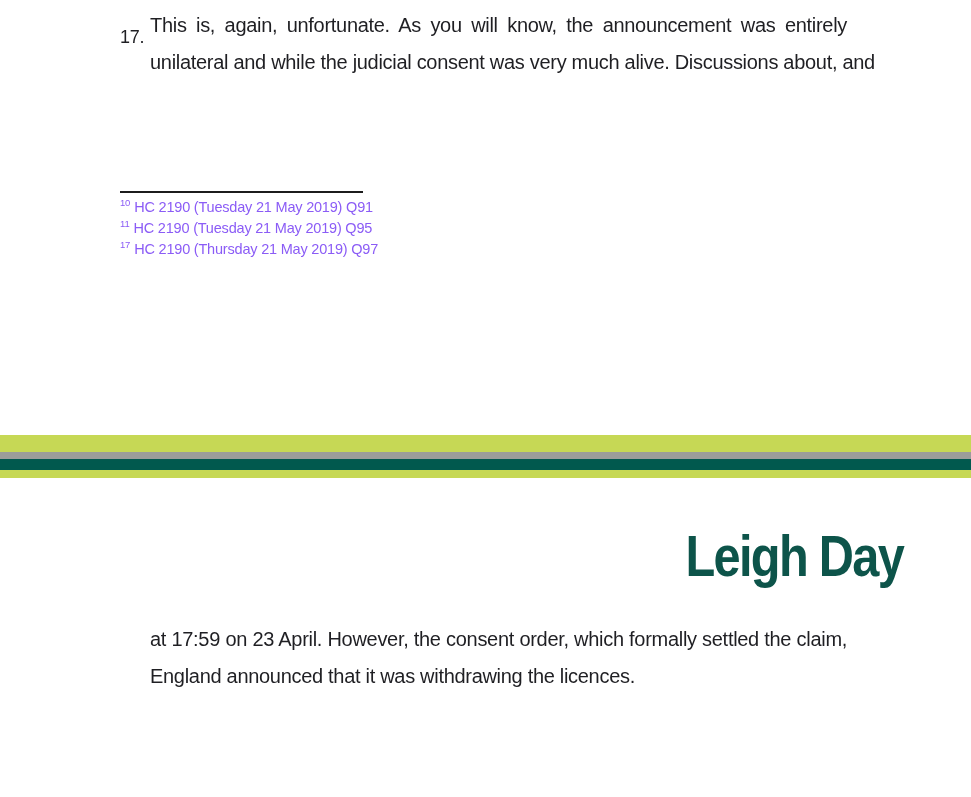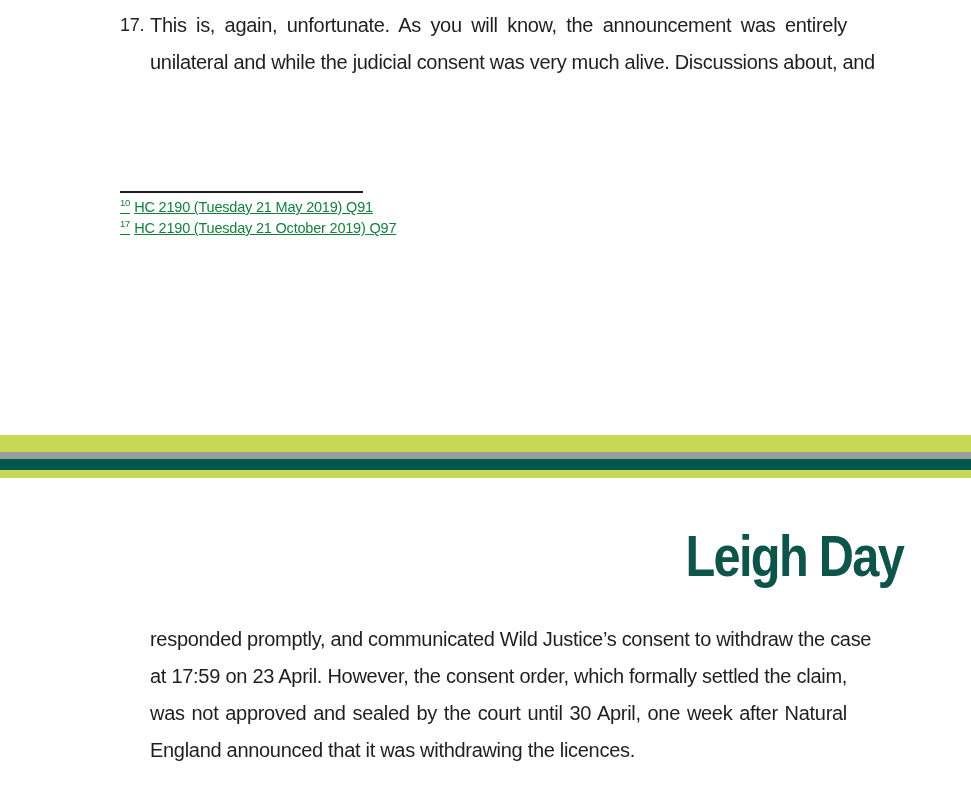--- a/index.html
+++ b/index.html
@@ -33,21 +33,21 @@
     text-align: justify;
     text-align-last: justify;
     color: #1f1f23;
   }
   .jline.last {
     text-align-last: left;
   }
   .list-number {
     position: absolute;
     left: -30px;
-    top: 0;
+    top: 12px;
     line-height: 37px;
     font-size: 18px;
     letter-spacing: -0.3px;
   }
 
   
   .footnote-rule {
     position: absolute;
     left: 120px;
     top: 191px;
@@ -59,23 +59,22 @@
     position: absolute;
     left: 120px;
     top: 197px;
     width: 500px;
   }
   .footnote-line {
     height: 21px;
     line-height: 21px;
     font-size: 14.5px;
     letter-spacing: -0.2px;
-    color: #15803d;
+    color: #8b5cf6;
     white-space: nowrap;
-    text-decoration: underline;
   }
   .footnote-line sup {
     font-size: 9.5px;
     line-height: 0;
     vertical-align: super;
     margin-right: 4px;
   }
 
   
   .stripe {
@@ -117,31 +116,32 @@
     <div class="jline">unilateral and while the judicial consent was very much alive. Discussions about, and</div>
   </div>
 
   <div class="footnote-rule"></div>
 
   <div class="footnotes">
     <div class="footnote-line">
       <sup>10</sup><span>HC 2190 (Tuesday 21 May 2019) Q91</span>
     </div>
     <div class="footnote-line">
-      <sup>17</sup><span>HC 2190 (Tuesday 21 October 2019) Q97</span>
+      <sup>11</sup><span>HC 2190 (Tuesday 21 May 2019) Q95</span>
+    </div>
+    <div class="footnote-line">
+      <sup>17</sup><span>HC 2190 (Thursday 21 May 2019) Q97</span>
     </div>
   </div>
 
   <div class="stripe stripe-lime-1" style="background-color: rgb(198, 216, 85);"></div>
   <div class="stripe stripe-gray" style="background-color: rgb(155, 157, 154);"></div>
   <div class="stripe stripe-teal" style="background-color: rgb(1, 89, 78);"></div>
   <div class="stripe stripe-lime-2" style="background-color: rgb(198, 216, 85);"></div>
 
   <div class="logo" style="color: rgb(13, 84, 74);">Leigh Day</div>
 
   <div class="para" id="para-cont">
-    <div class="jline">responded promptly, and communicated Wild Justice’s consent to withdraw the case</div>
     <div class="jline">at 17:59 on 23 April. However, the consent order, which formally settled the claim,</div>
-    <div class="jline">was not approved and sealed by the court until 30 April, one week after Natural</div>
     <div class="jline last">England announced that it was withdrawing the licences.</div>
   </div>
 
 </div>
 
 </body></html>

